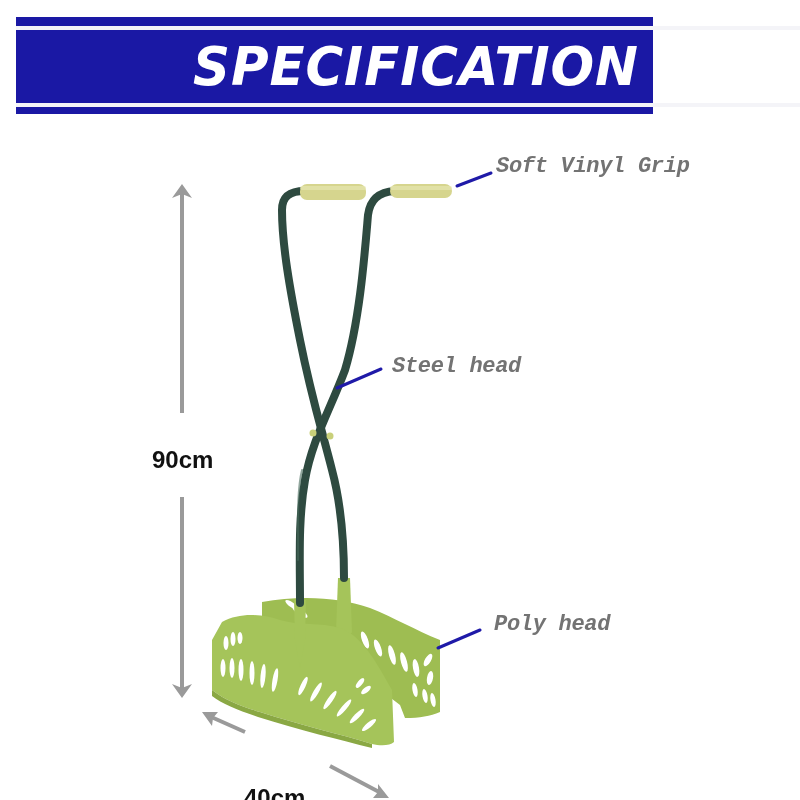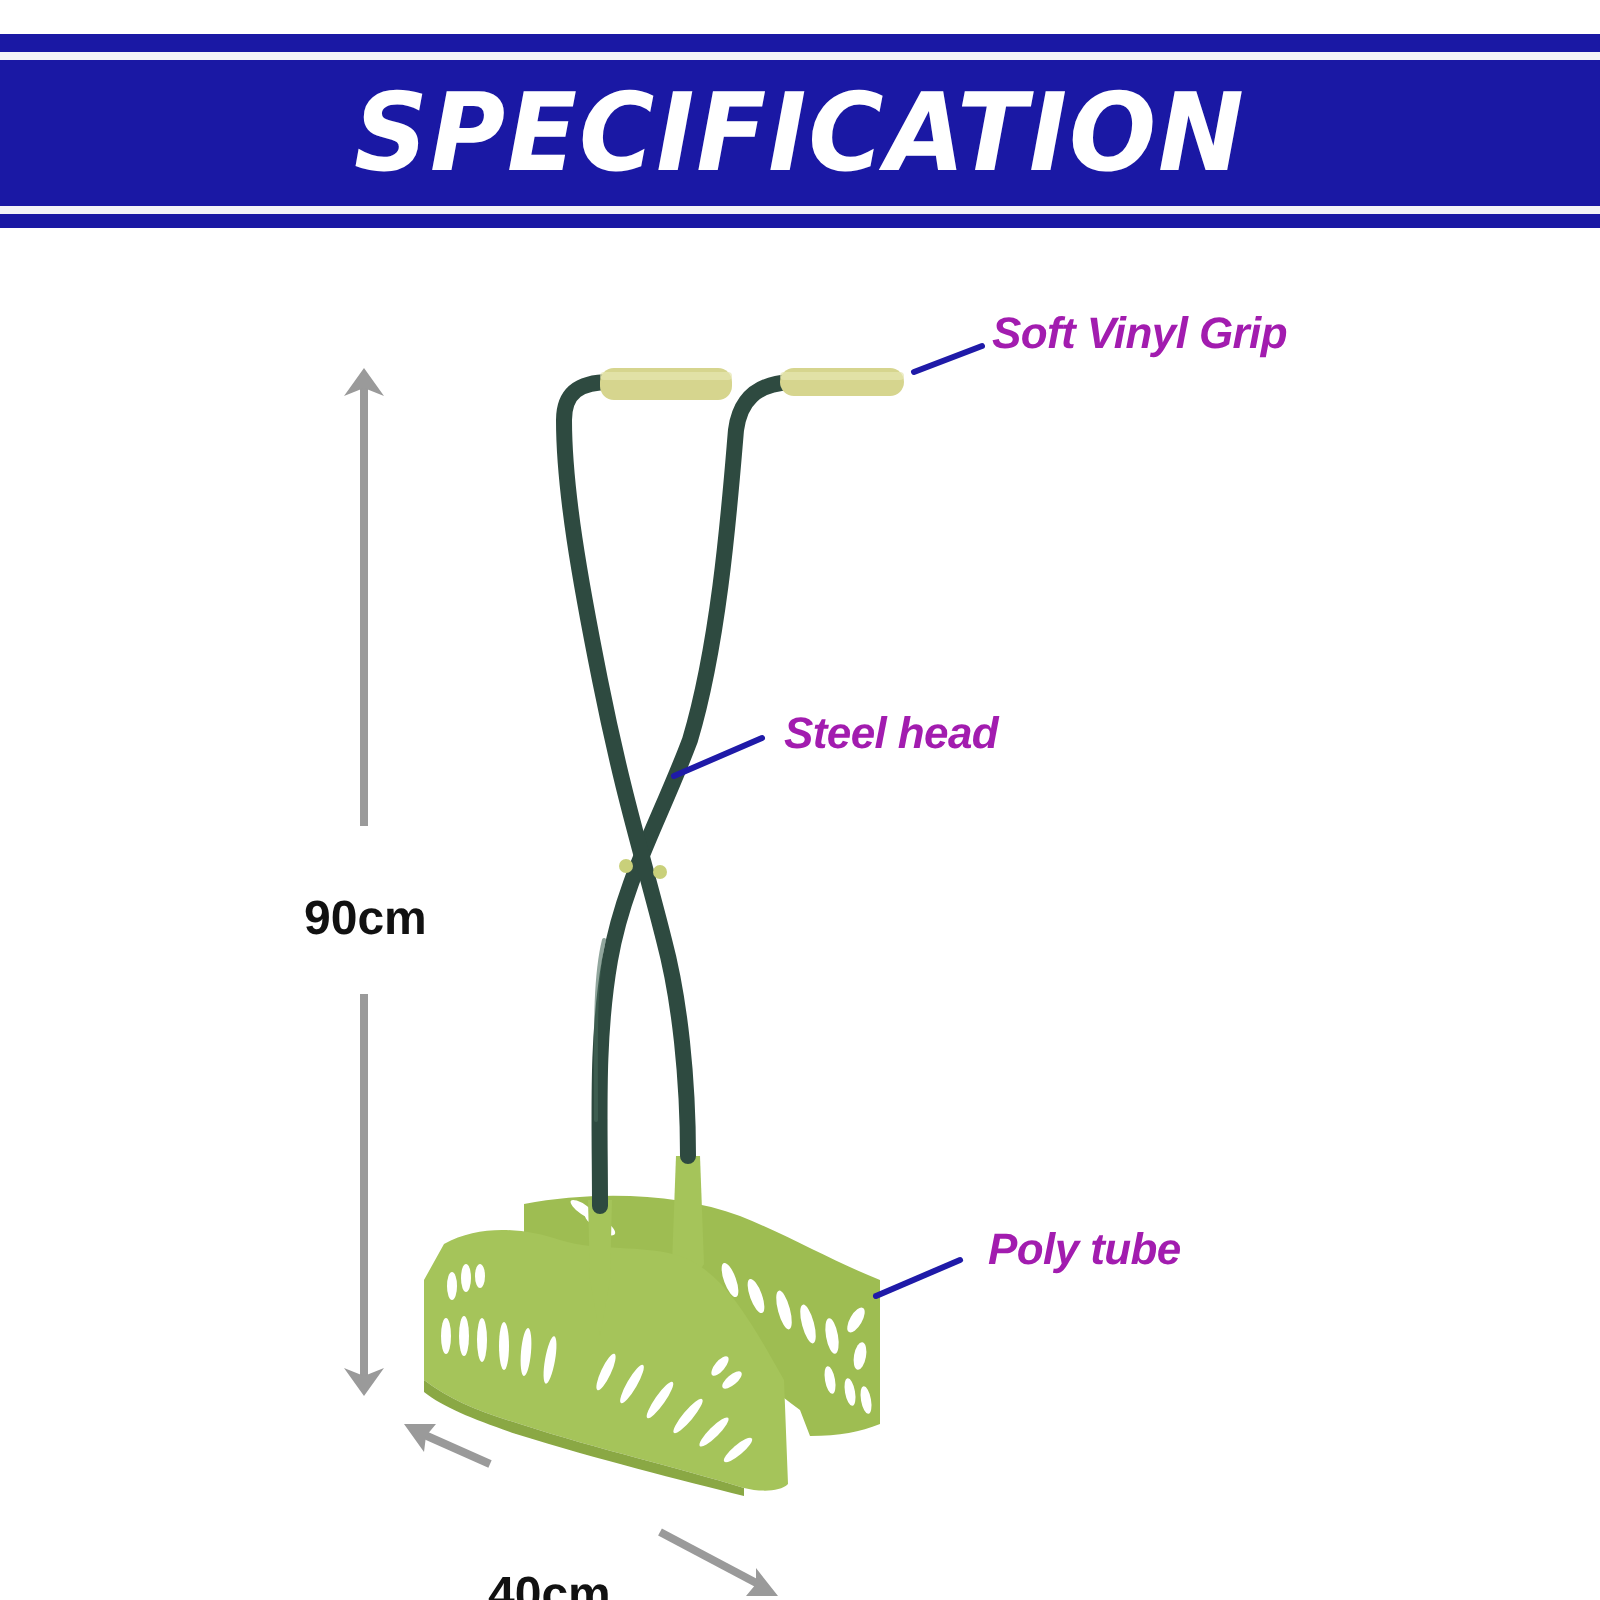--- a/index.html
+++ b/index.html
@@ -1,29 +1,29 @@
 <!DOCTYPE html>
 <html><head>
   <meta charset="utf-8">
   <style>
     html, body { margin: 0; padding: 0; background: #ffffff; }
     body { width: 800px; height: 800px; position: relative; overflow: hidden; font-family: "DejaVu Sans", sans-serif; }
-    .banner { position: absolute; left: 0; top: 17px; width: 800px; height: 97px; background: #1a18a4; }
+    .banner { position: absolute; left: 16px; top: 17px; width: 637px; height: 97px; background: #1a18a4; }
     .banner .rule { position: absolute; left: 0; width: 800px; height: 4px; background: #f4f4f8; }
     .banner .rule.top { top: 9px; }
     .banner .rule.bottom { top: 86px; }
     .banner .title {
       position: absolute; left: 0; top: 19px; width: 800px; text-align: center;
       color: #ffffff; font-weight: bold; font-style: italic; font-size: 54px; line-height: 62px;
       letter-spacing: 1px; transform: scaleX(0.95);
       font-family: "DejaVu Sans", sans-serif;
     }
     .label {
-      position: absolute; font-family: Liberation Sans, sans-serif; font-weight: bold; font-style: italic;
-      color: #a21caf; font-size: 22px; white-space: nowrap; letter-spacing: -0.3px;
+      position: absolute; font-family: Liberation Mono, monospace; font-weight: bold; font-style: italic;
+      color: #737373; font-size: 22px; white-space: nowrap; letter-spacing: -0.3px;
     }
     .dim {
       position: absolute; font-family: "Liberation Sans", sans-serif; font-weight: bold; color: #111111; font-size: 24px; white-space: nowrap;
     }
     svg.art { position: absolute; left: 0; top: 0; }
   </style>
 </head>
 <body>
 
 <div class="banner">
@@ -114,16 +114,16 @@
 
   <g stroke="#1f1aa8" stroke-width="3" stroke-linecap="round">
     <line x1="457" y1="186" x2="491" y2="173"></line>
     <line x1="337" y1="388" x2="381" y2="369"></line>
     <line x1="438" y1="648" x2="480" y2="630"></line>
   </g>
 </svg>
 
 <div class="label" style="left:496px; top:154px;">Soft Vinyl Grip</div>
 <div class="label" style="left:392px; top:354px;">Steel head</div>
-<div class="label" style="left:494px; top:612px;">Poly tube</div>
+<div class="label" style="left:494px; top:612px;">Poly head</div>
 
 <div class="dim" style="left:152px; top:446px;">90cm</div>
 <div class="dim" style="left:244px; top:784px;">40cm</div>
 
 </body></html>

